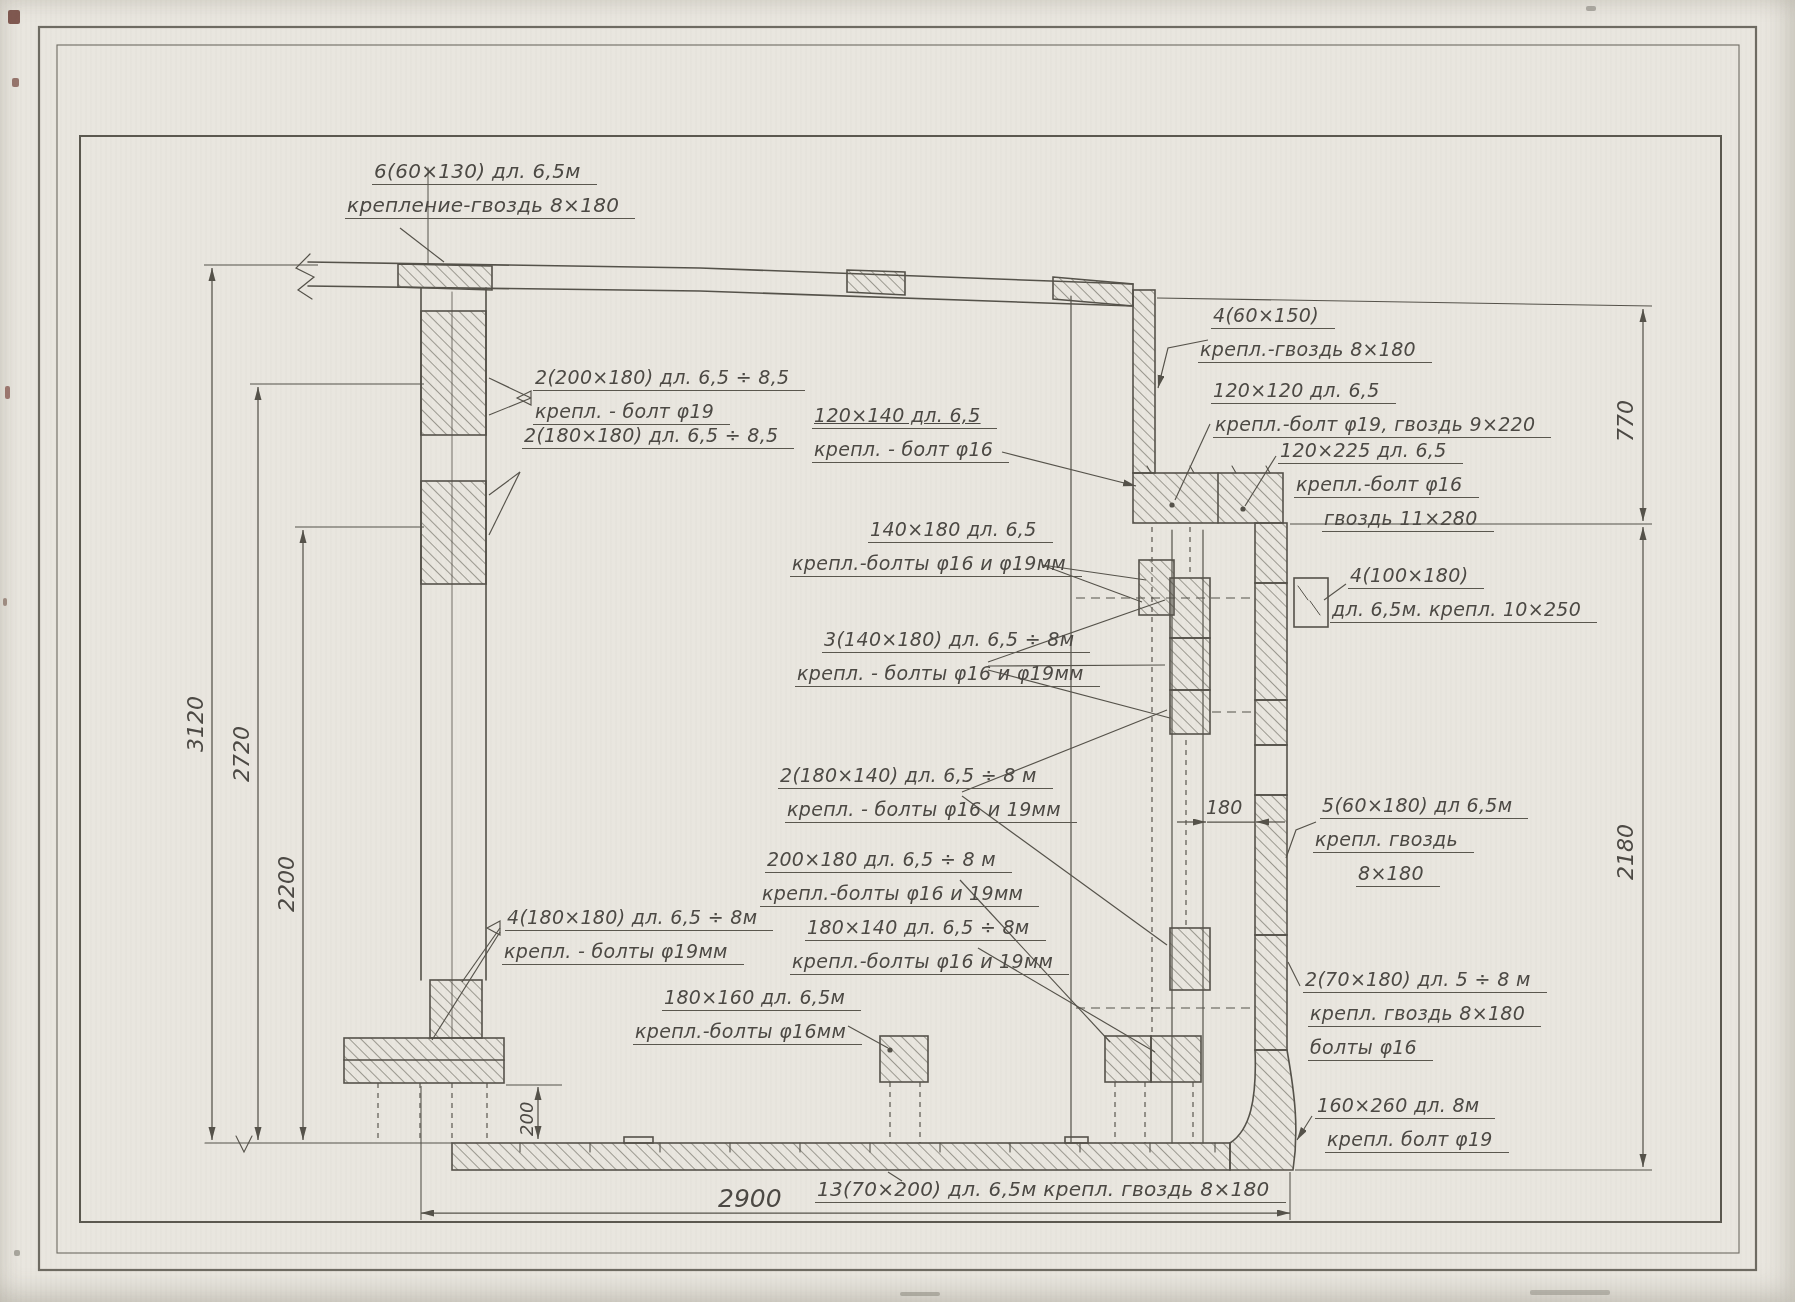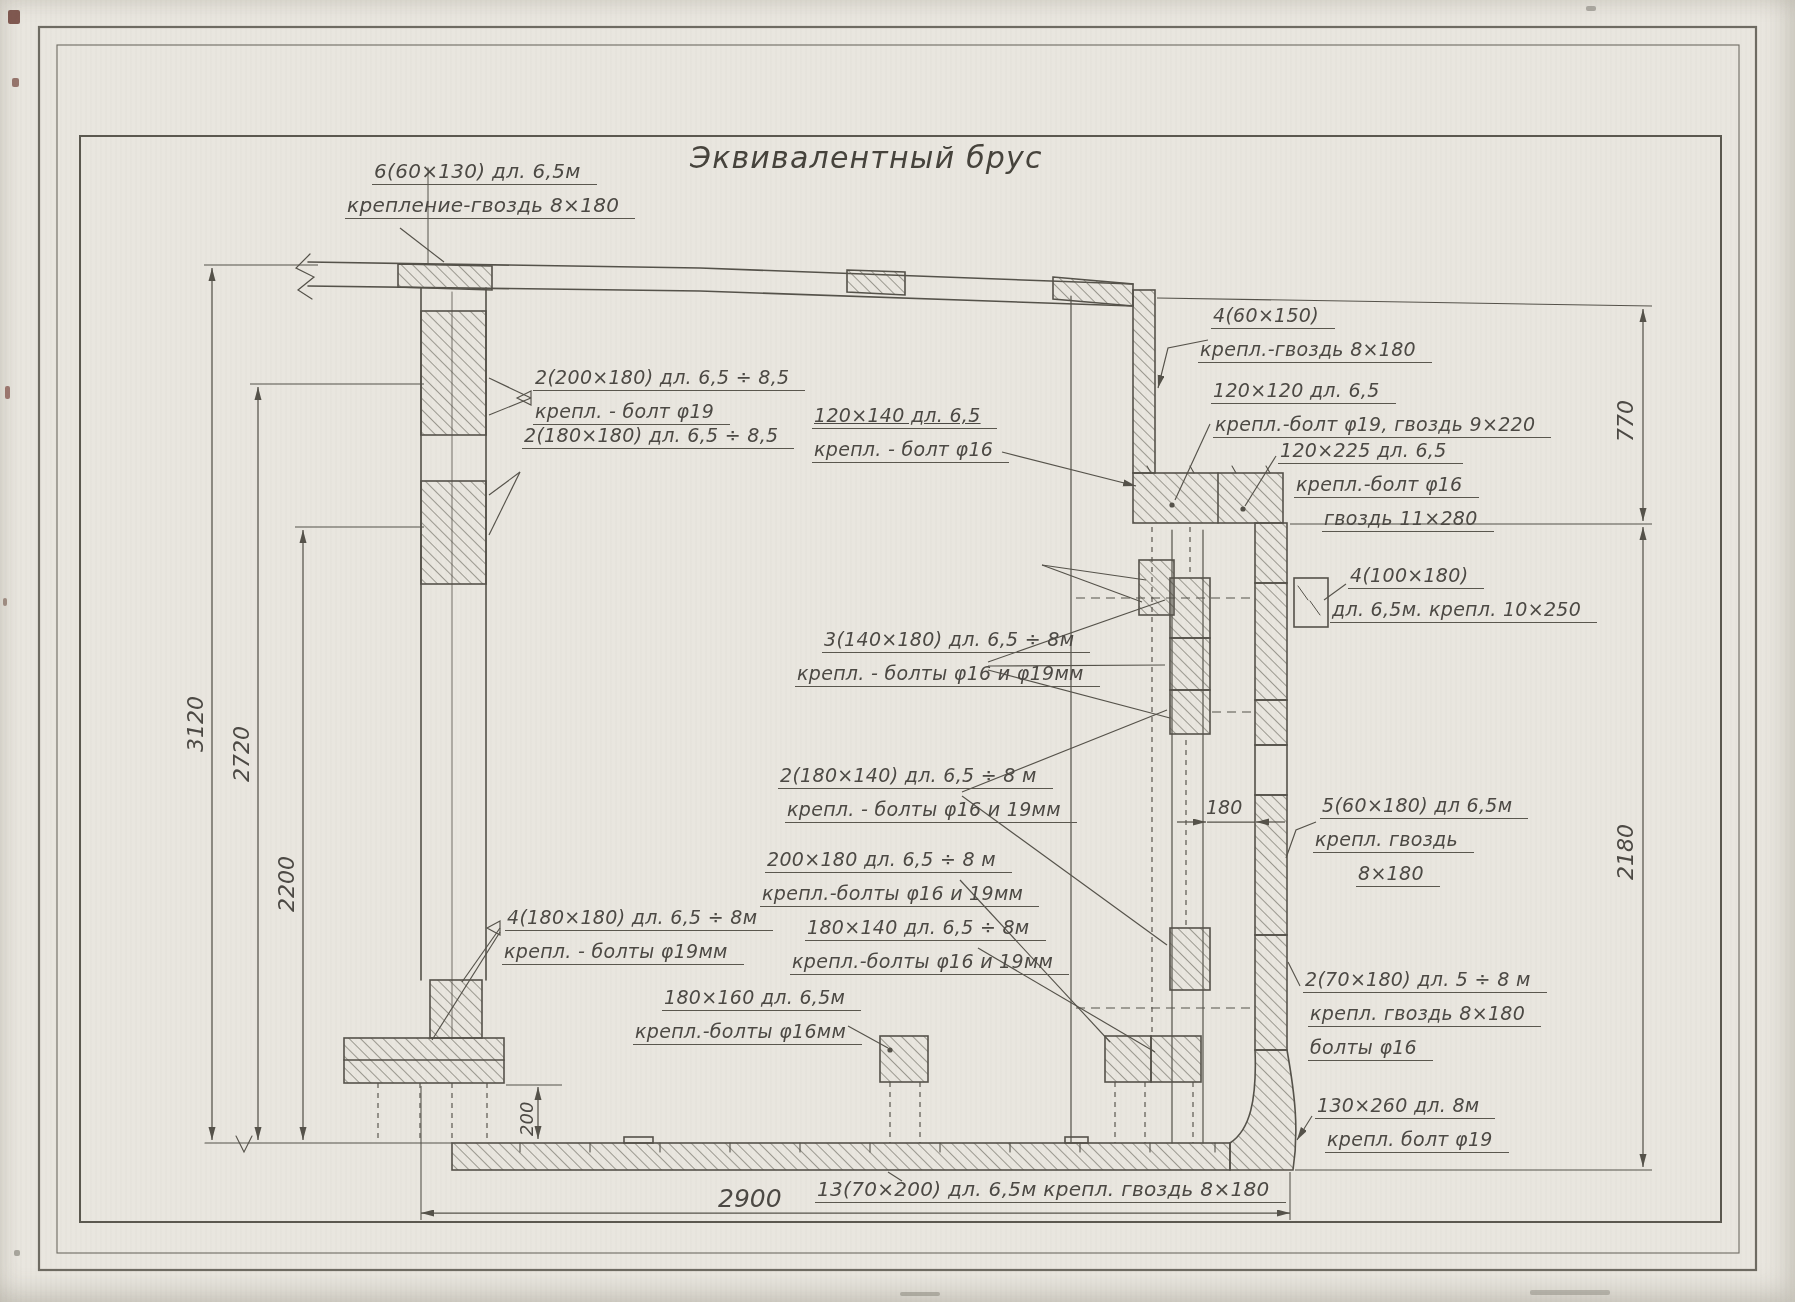--- a/index.html
+++ b/index.html
@@ -197,41 +197,44 @@
       <line x1="506" y1="1085" x2="562" y2="1085"></line>
       <line x1="1157" y1="298" x2="1652" y2="306"></line>
       <line x1="1290" y1="524" x2="1652" y2="524"></line>
       <line x1="1295" y1="1170" x2="1652" y2="1170"></line>
       <line x1="421" y1="1086" x2="421" y2="1220"></line>
       <line x1="1290" y1="1172" x2="1290" y2="1220"></line>
     </g>
   </g>
 </svg>
 
-<span class="titleline" style="left:690px;top:140px;">Эквивалентный брус</span>
 
 <div class="lbl" style="left:345px;top:160px;font-size:20px;">
   <span class="ln" style="margin-left:27px;">6(60×130) дл. 6,5м</span>
   <span class="ln">крепление-гвоздь 8×180</span>
 </div>
 
 <div class="lbl" style="left:533px;top:366px;">
   <span class="ln">2(200×180) дл. 6,5 ÷ 8,5</span>
   <span class="ln">крепл. - болт φ19</span>
 </div>
 
 <div class="lbl" style="left:522px;top:424px;">
   <span class="ln">2(180×180) дл. 6,5 ÷ 8,5</span>
 </div>
 
 <div class="lbl" style="left:812px;top:404px;">
   <span class="ln" style="margin-left:0;text-decoration:underline;">120×140 дл. 6,5</span>
   <span class="ln">крепл. - болт φ16</span>
 </div>
 
+<div class="lbl" style="left:790px;top:518px;">
+  <span class="ln" style="margin-left:78px;">140×180 дл. 6,5</span>
+  <span class="ln">крепл.-болты φ16 и φ19мм</span>
+</div>
 
 <div class="lbl" style="left:795px;top:628px;">
   <span class="ln" style="margin-left:27px;">3(140×180) дл. 6,5 ÷ 8м</span>
   <span class="ln">крепл. - болты φ16 и φ19мм</span>
 </div>
 
 <div class="lbl" style="left:778px;top:764px;">
   <span class="ln">2(180×140) дл. 6,5 ÷ 8 м</span>
   <span class="ln" style="margin-left:7px;">крепл. - болты φ16 и 19мм</span>
 </div>
@@ -283,21 +286,21 @@
   <span class="ln" style="margin-left:43px;">8×180</span>
 </div>
 
 <div class="lbl" style="left:1303px;top:968px;">
   <span class="ln">2(70×180) дл. 5 ÷ 8 м</span>
   <span class="ln" style="margin-left:5px;">крепл. гвоздь 8×180</span>
   <span class="ln" style="margin-left:5px;">болты φ16</span>
 </div>
 
 <div class="lbl" style="left:1315px;top:1094px;">
-  <span class="ln">130×260 дл. 8м</span>
+  <span class="ln">160×260 дл. 8м</span>
   <span class="ln" style="margin-left:10px;">крепл. болт φ19</span>
 </div>
 
 <div class="lbl" style="left:815px;top:1178px;font-size:20px;">
   <span class="ln">13(70×200) дл. 6,5м крепл. гвоздь 8×180</span>
 </div>
 
 <span class="dim vdim" style="left:183px;top:752px;">3120</span>
 <span class="dim vdim" style="left:229px;top:782px;">2720</span>
 <span class="dim vdim" style="left:274px;top:912px;">2200</span>

